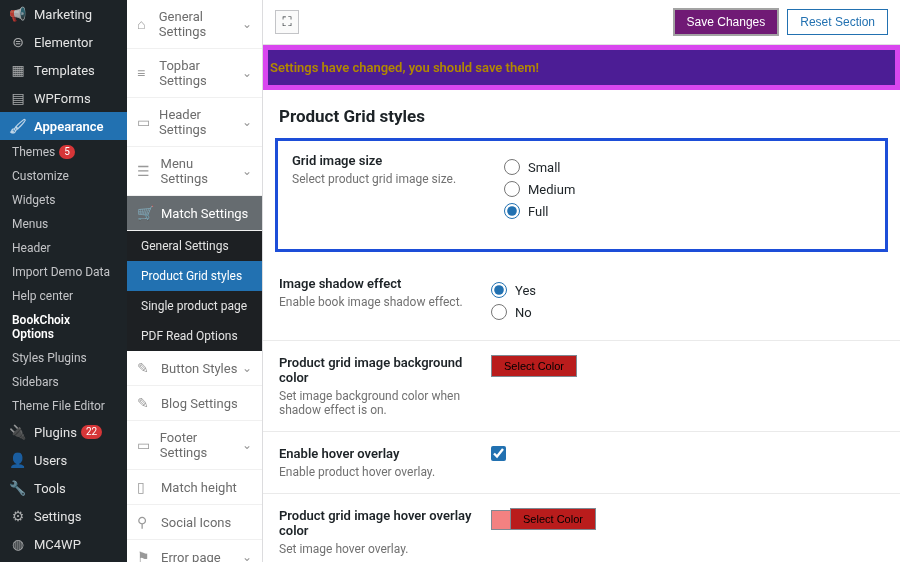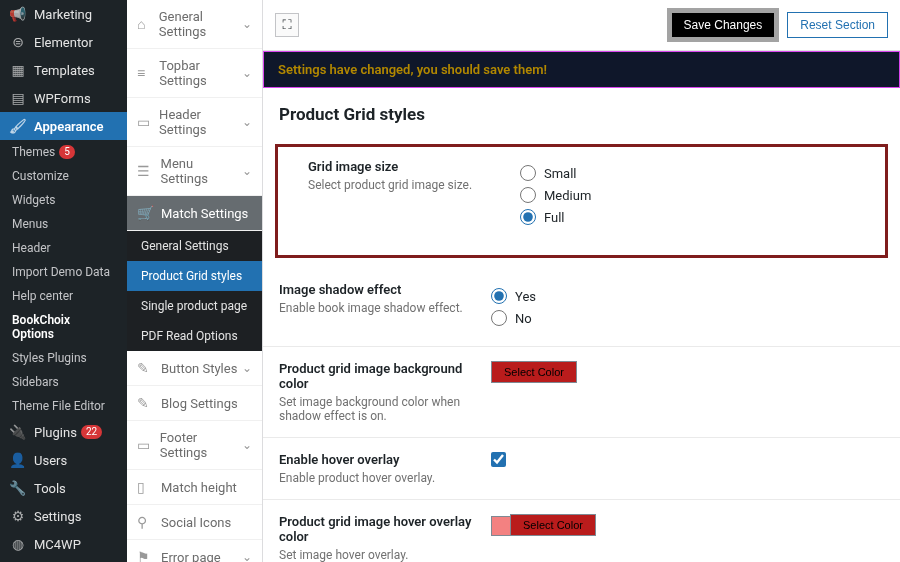--- a/index.html
+++ b/index.html
@@ -20,26 +20,26 @@
 .options-menu .om-item .oicon { width: 18px; margin-right: 6px; color: #999; font-size: 14px; }
 .options-menu .om-item.shop { background: #666c70; color: #fff; }
 .options-menu .om-item.shop .oicon { color: #fff; }
 .options-menu .subopt { background: #1d2023; color: #e4e4e4; padding: 8px 10px 8px 14px; font-size: 12px; cursor: pointer; }
 .options-menu .subopt.active { background: #2271b1; color: #fff; }
 
 .main { position: absolute; left: 263px; top: 0; right: 0; height: 562px; background: #fff; overflow-y: auto; }
 .toolbar { display: flex; align-items: center; padding: 8px 12px; border-bottom: 1px solid #e1e1e1; }
 .toolbar .expand-btn { width: 24px; height: 24px; border: 1px solid #c3c4c7; background: #fafafa; display: flex; align-items: center; justify-content: center; cursor: pointer; }
 .toolbar .spacer { flex: 1; }
-.btn-primary { background: #000000; color: #fff; border: 5px solid #a3a3a3; padding: 5px 12px; font-size: 12px; cursor: pointer; margin-left: 8px; }
+.btn-primary { background: #701a75; color: #fff; border: 2px solid #a3a3a3; padding: 5px 12px; font-size: 12px; cursor: pointer; margin-left: 8px; }
 .btn-secondary { background: #fff; color: #2271b1; border: 1px solid #2271b1; padding: 5px 12px; font-size: 12px; cursor: pointer; margin-left: 8px; }
-.notice { background: #0f172a; border: 1px solid #d946ef; color: #b28800; padding: 10px 14px; font-size: 13px; font-weight: 600; }
+.notice { background: #4c1d95; border: 5px solid #d946ef; color: #b28800; padding: 10px 2px; font-size: 13px; font-weight: 600; }
 .section-title { font-size: 17px; font-weight: 700; padding: 16px 16px 12px; }
 .field-group { display: flex; padding: 14px 16px; border-bottom: 1px solid #eaeaea; }
-.field-group.highlight { border: 3px solid #7f1d1d; margin: 8px 12px 10px; padding: 12px 30px 24px; }
+.field-group.highlight { border: 3px solid #1d4ed8; margin: 0 12px 10px; padding: 12px 14px 24px; }
 .field-label { width: 200px; }
 .field-label .ftitle { font-weight: 600; font-size: 13px; margin-bottom: 4px; }
 .field-label .fdesc { font-size: 12px; color: #717171; }
 .field-control { flex: 1; padding-left: 12px; }
 .radio-row, .check-row { display: flex; align-items: center; margin: 6px 0; font-size: 13px; }
 .radio-row input, .check-row input { margin-right: 8px; }
 input[type="radio"] { width: 16px; height: 16px; accent-color: #2271b1; }
 input[type="checkbox"] { width: 15px; height: 15px; accent-color: #2271b1; }
 .color-btn { border: 1px solid #7e8993; padding: 4px 12px; font-size: 11px; background: #b91c1c; cursor: pointer; display: inline-block; }
 .swatch { display: inline-block; vertical-align: middle; width: 20px; height: 20px; margin-right: -1px; border: 1px solid #7e8993; }

